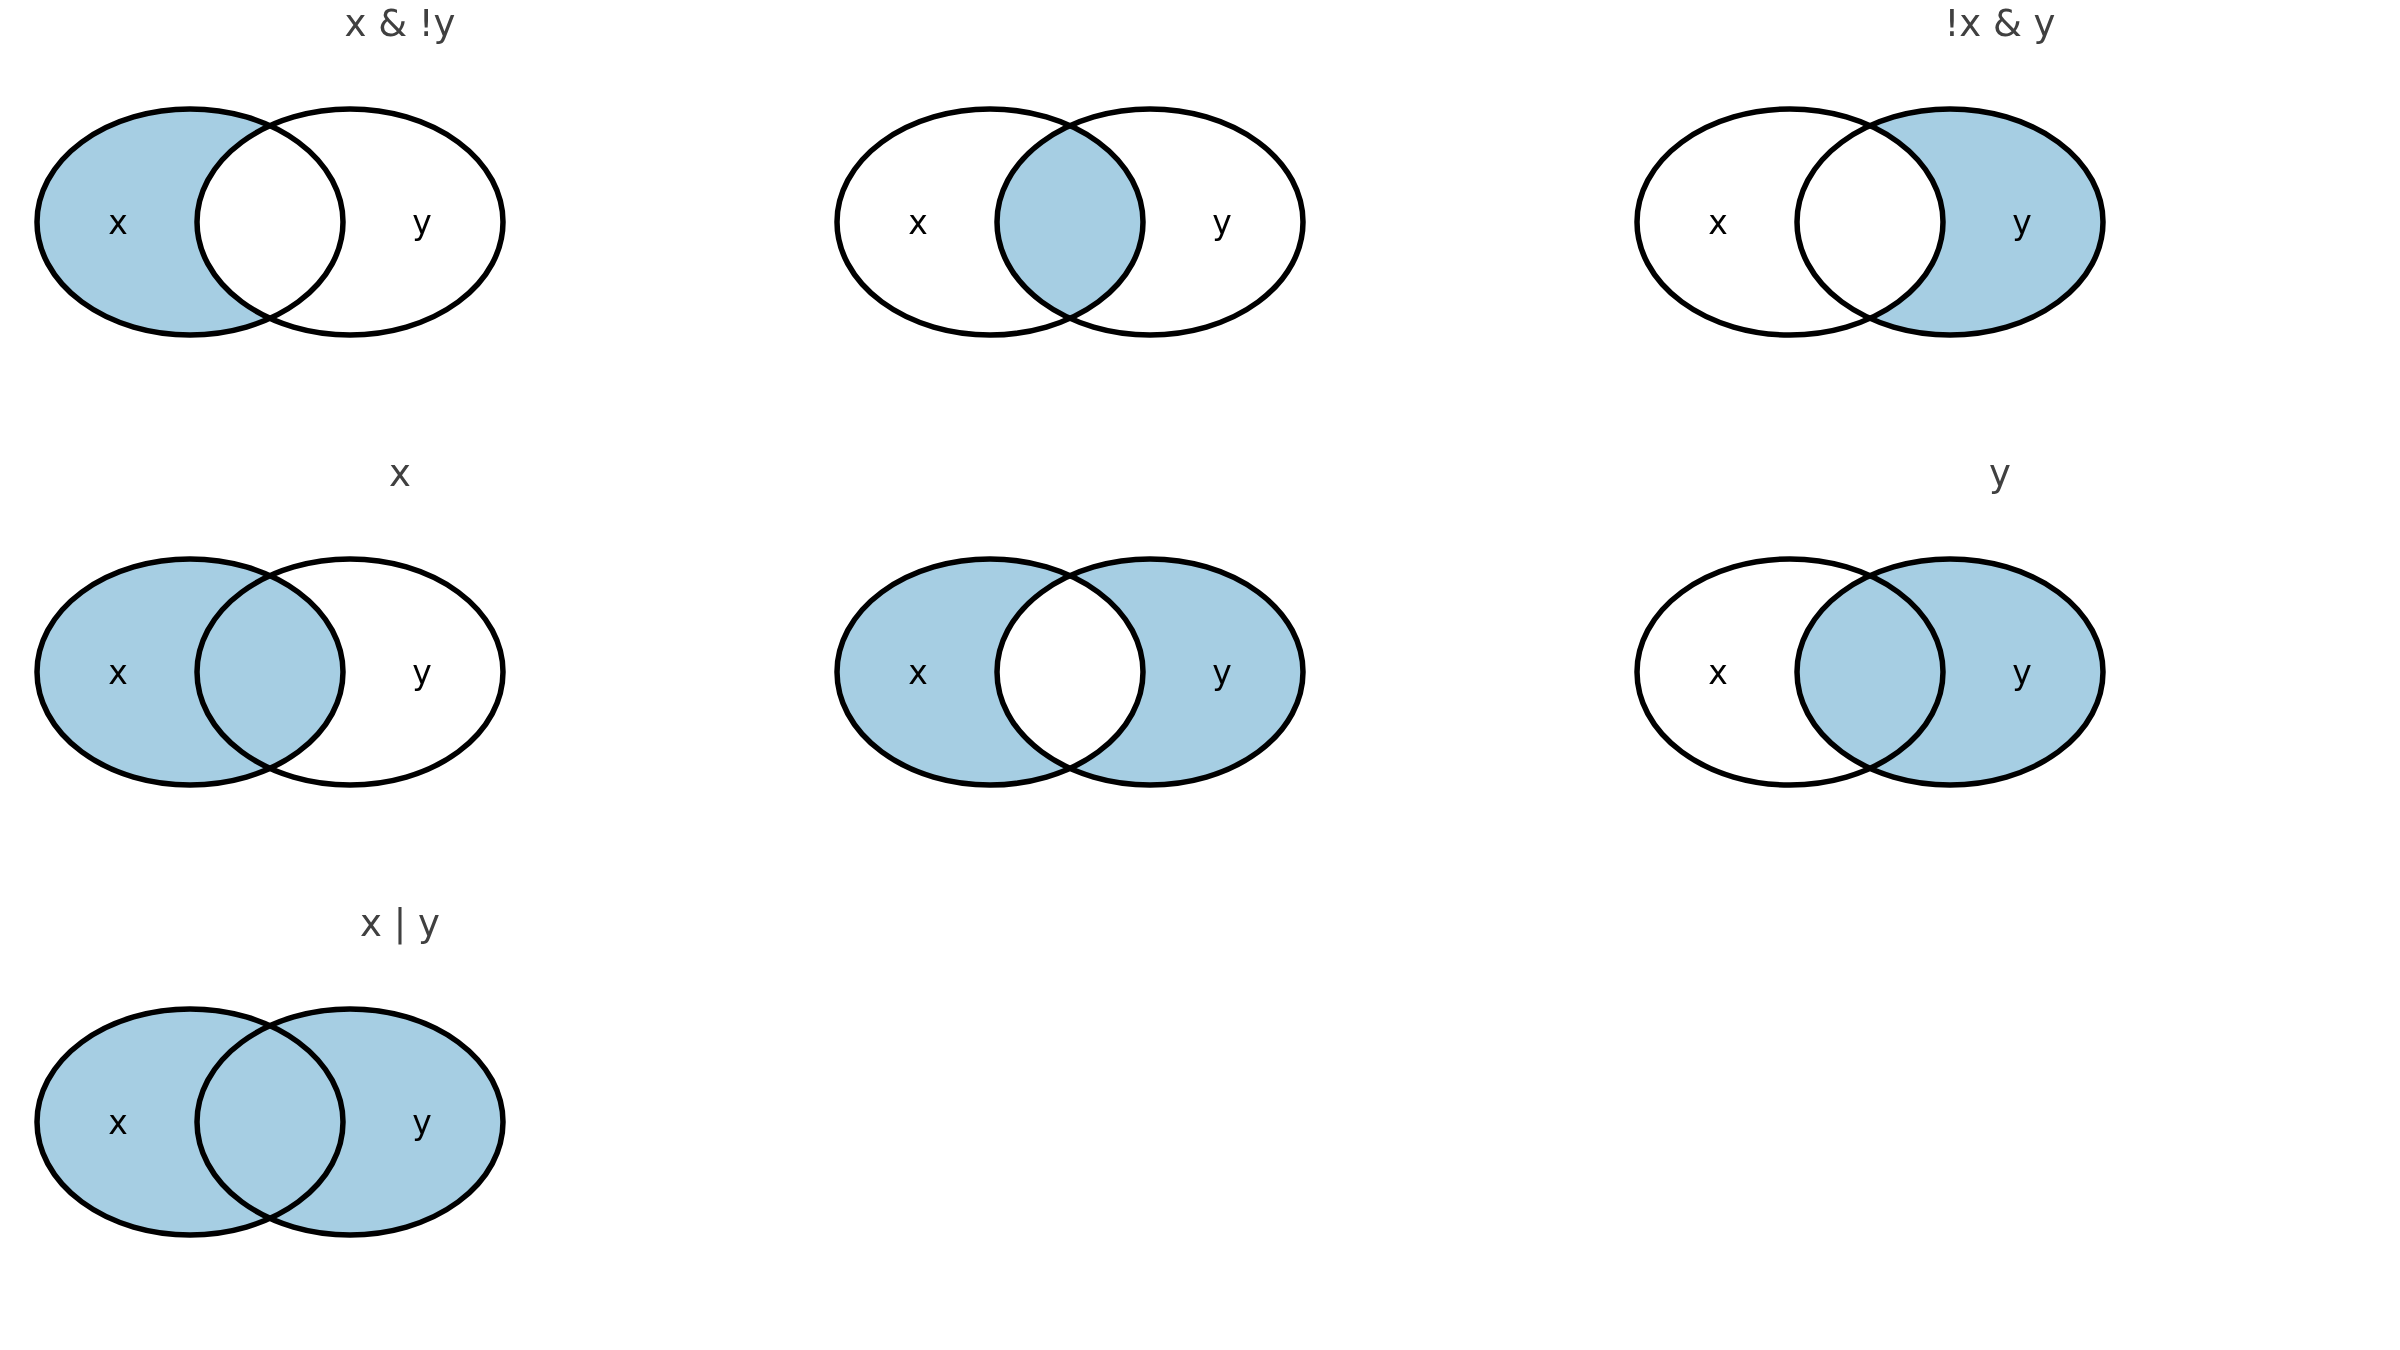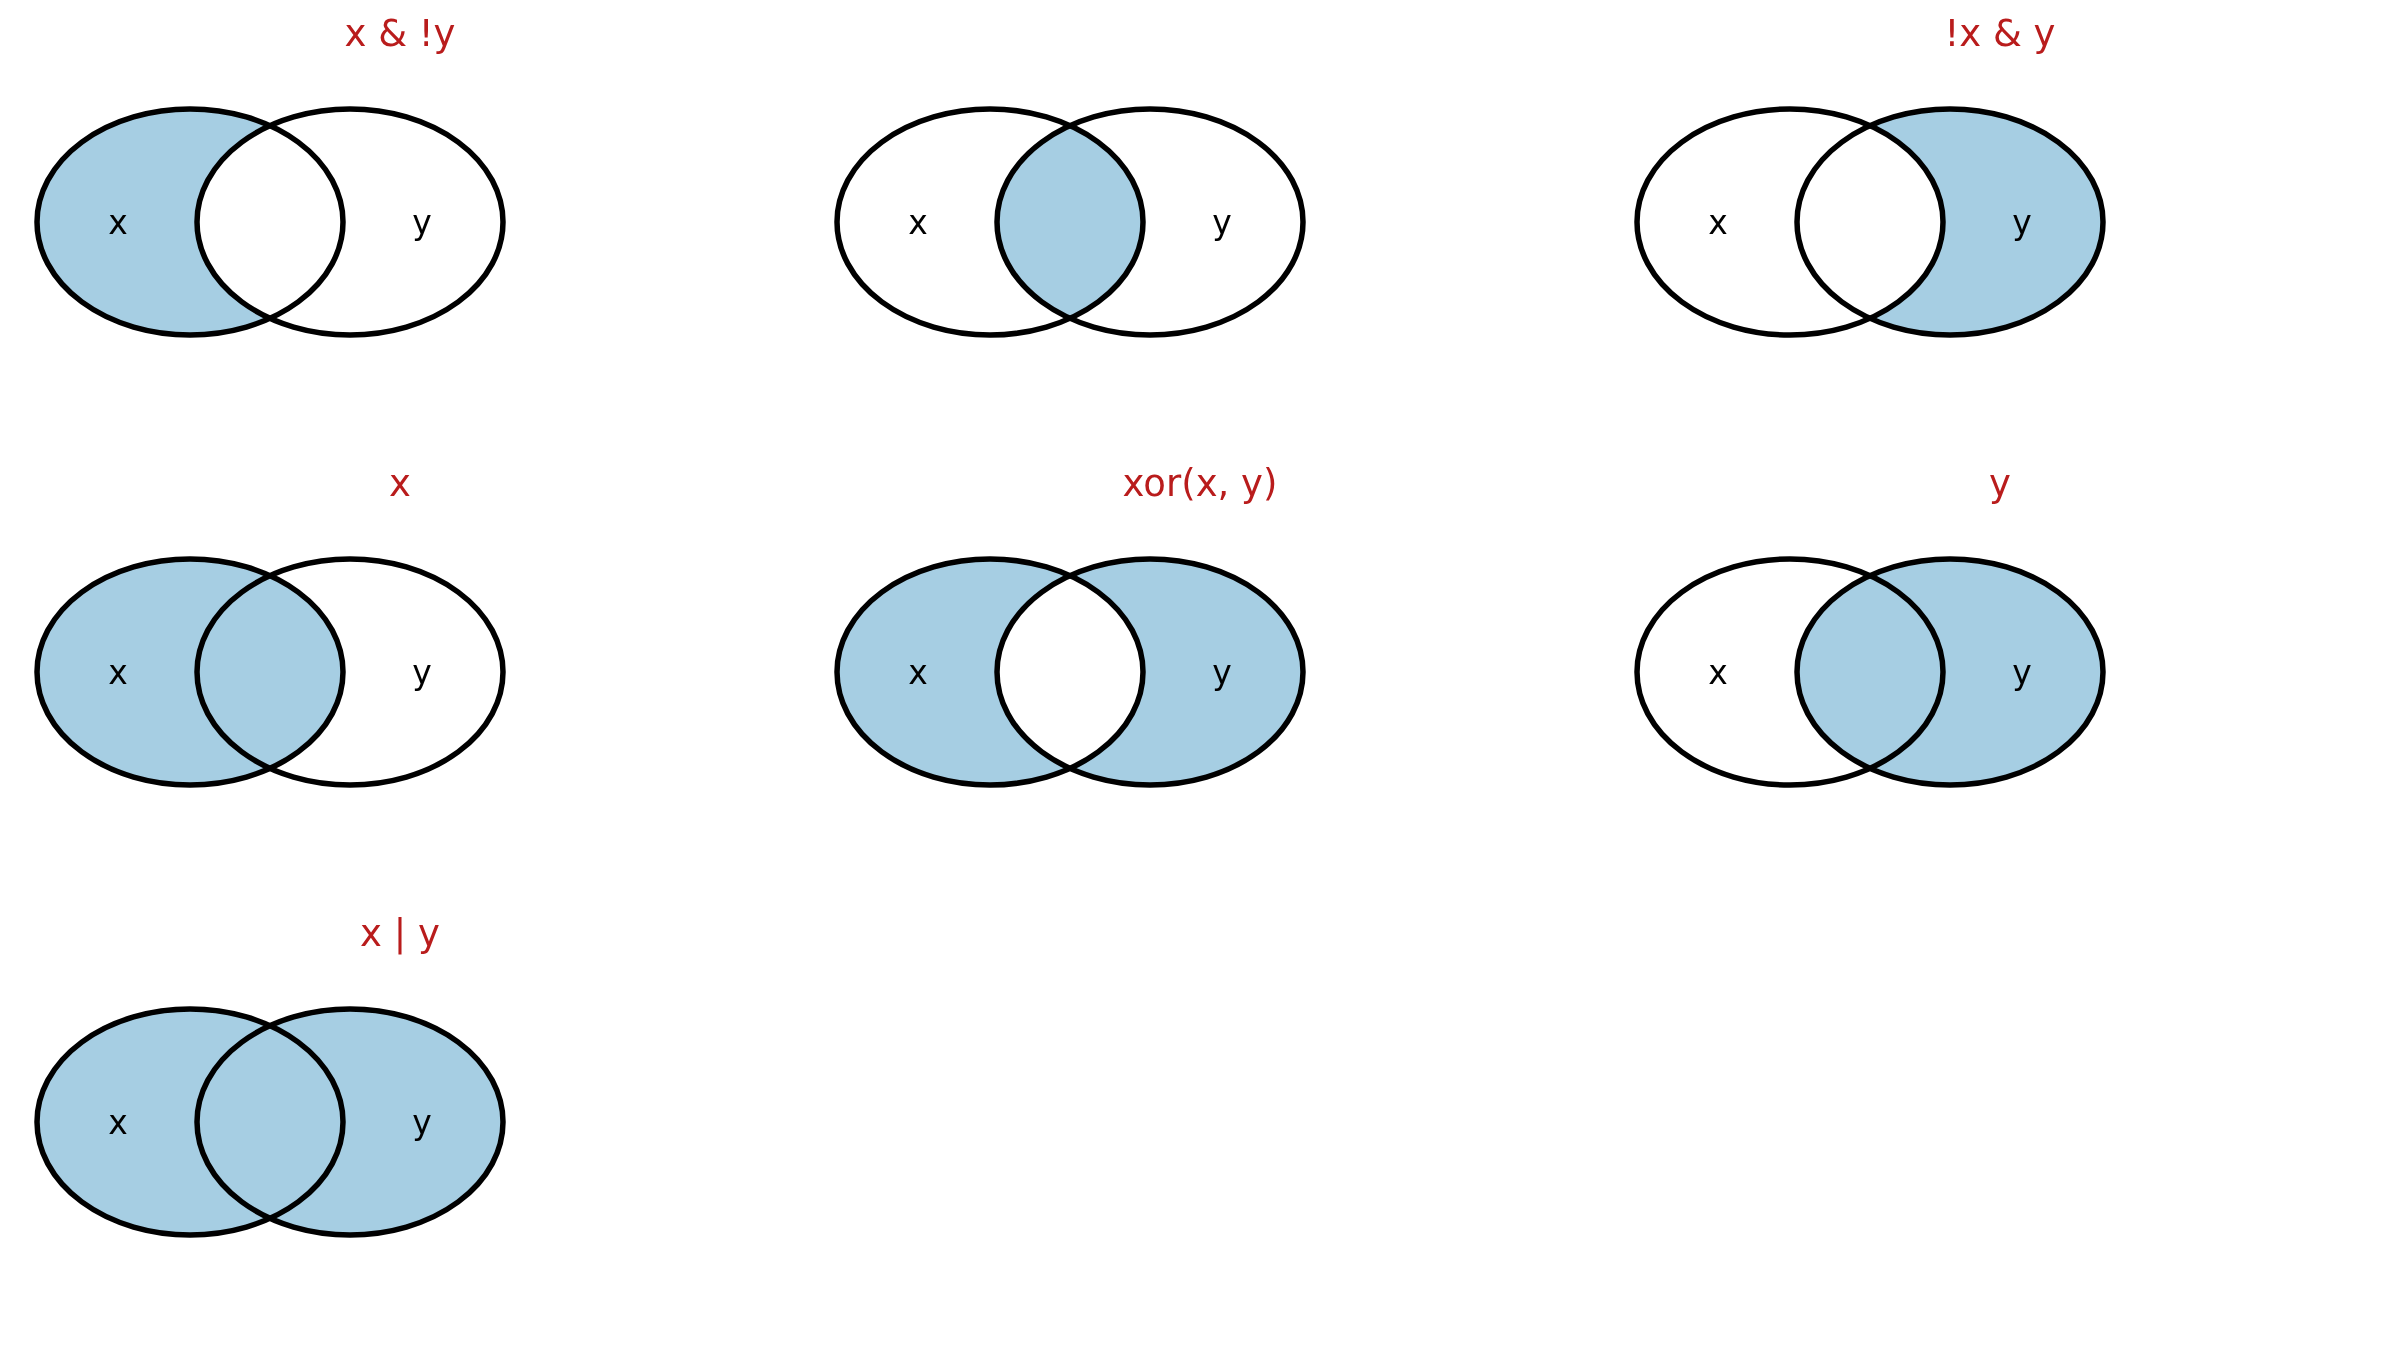--- a/index.html
+++ b/index.html
@@ -21,27 +21,27 @@
     height: 1350px;
   }
   .venn-panel {
     position: relative;
     width: 800px;
     height: 450px;
     box-sizing: border-box;
   }
   .panel-title {
     position: absolute;
-    top: 12px;
+    top: 2px;
     left: 0;
     width: 800px;
     text-align: center;
     font-size: 37px;
     line-height: 44px;
-    color: #b91c1c;
+    color: #404040;
     font-family: "DejaVu Sans", sans-serif;
     white-space: pre;
   }
   .venn-svg {
     position: absolute;
     left: 0;
     top: 0;
     width: 800px;
     height: 450px;
     display: block;
@@ -149,21 +149,20 @@
             <rect x="0" y="0" width="800" height="450" fill="#a6cee3"></rect>
           </g>
         </g>
         <ellipse cx="190" cy="222" rx="153" ry="113" class="outline"></ellipse>
         <ellipse cx="350" cy="222" rx="153" ry="113" class="outline"></ellipse>
         <text x="118" y="234" class="set-label" text-anchor="middle">x</text>
         <text x="422" y="234" class="set-label" text-anchor="middle">y</text>
       </svg>
     </div>
     <div class="venn-panel">
-      <div class="panel-title">xor(x, y)</div>
       <svg class="venn-svg" viewBox="0 0 800 450">
         <defs>
           <clipPath id="clipL4">
             <ellipse cx="190" cy="222" rx="153" ry="113"></ellipse>
           </clipPath>
           <clipPath id="clipR4">
             <ellipse cx="350" cy="222" rx="153" ry="113"></ellipse>
           </clipPath>
         </defs>
         <ellipse cx="190" cy="222" rx="153" ry="113" fill="#a6cee3"></ellipse>

